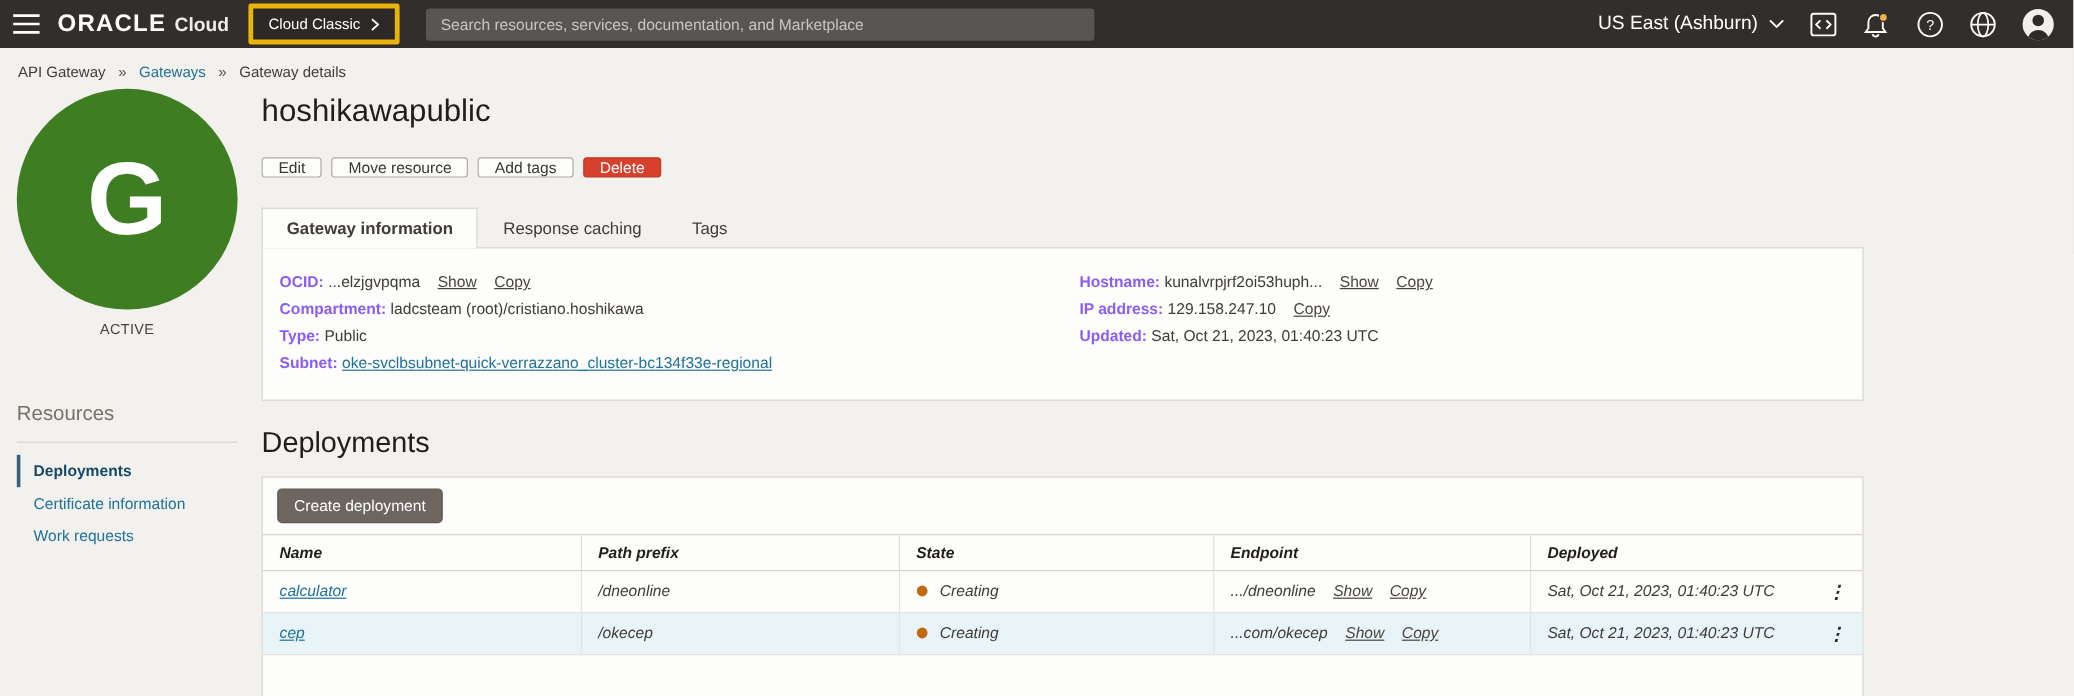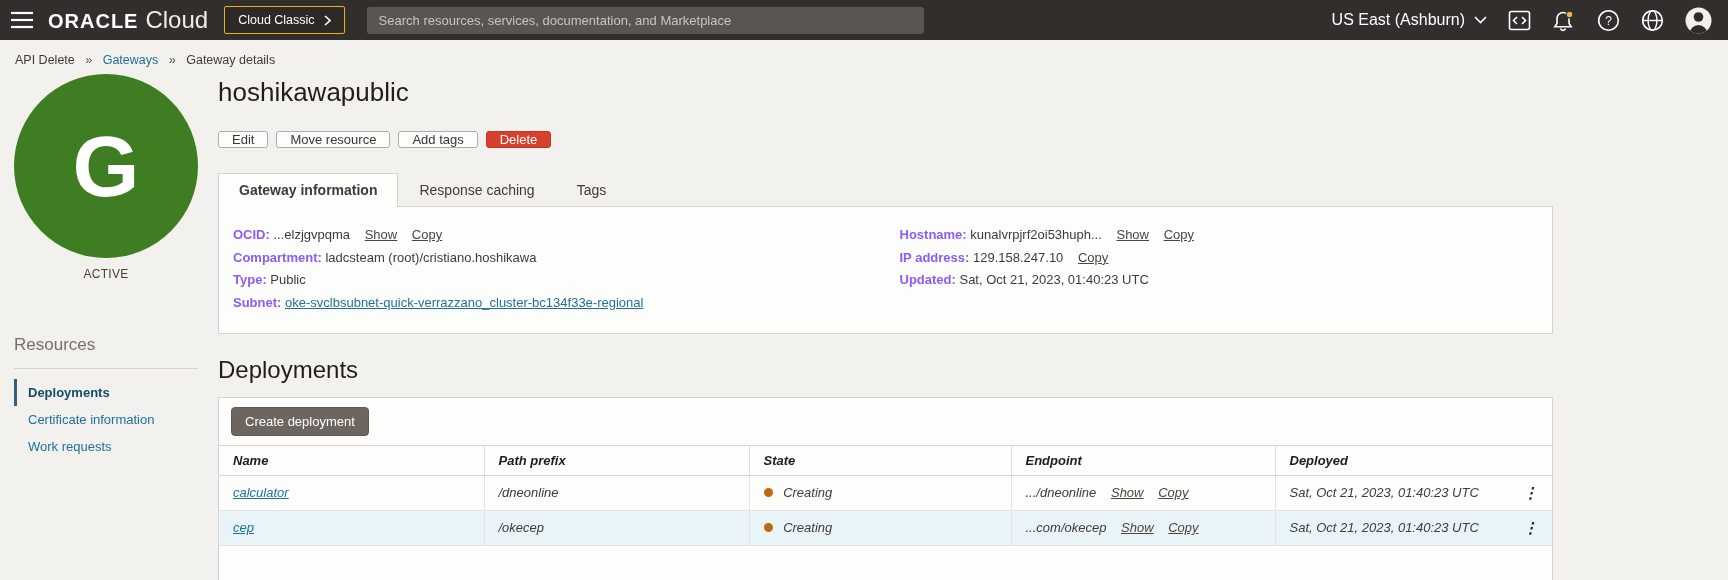--- a/index.html
+++ b/index.html
@@ -5,22 +5,22 @@
   * { margin:0; padding:0; box-sizing:border-box; }
   html,body { background:#e8e6e2; }
   body { font-family:"Liberation Sans", sans-serif; }
   .page { position:relative; width:1728px; height:580px; overflow:hidden; background:#f3f1ee; color:#3f3b37; }
 
   
   .topbar { height:40px; background:#322e2b; display:flex; align-items:center; padding:0 16px 0 8px; }
   .hamburger { margin:0 14px 0 2px; cursor:pointer; display:flex; }
   .brand { display:flex; align-items:baseline; gap:7px; margin-right:16px; cursor:pointer;justify-content:flex-end; }
   .brand .oracle { color:#fff; font-weight:bold; font-size:20px; letter-spacing:1px; }
-  .brand .cloud { color:#efedea; font-weight:400; font-size:24px; }
-  .cloud-classic { display:flex; align-items:center; gap:9px; background:#2c2926; border:1px solid #eab308; border-radius:2px; color:#fff; font-size:12.5px; padding:6px 13px; cursor:pointer; }
+  .brand .cloud { color:#efedea; font-weight:700; font-size:16px; }
+  .cloud-classic { display:flex; align-items:center; gap:9px; background:#2c2926; border:4px solid #eab308; border-radius:2px; color:#fff; font-size:12.5px; padding:6px 13px; cursor:pointer; }
   .searchbox { margin-left:22px; width:557px; }
   .searchbox input { width:100%; height:27px; background:#595552; border:none; border-radius:3px; color:#e8e5e2; font-size:13px; padding:0 12px; outline:none; }
   .searchbox input::placeholder { color:#c9c5c1; }
   .topbar-right { margin-left:auto; display:flex; align-items:center; gap:21px; }
   .region { display:flex; align-items:center; gap:9px; color:#fff; font-size:16px; cursor:pointer; }
   .tb-icon { display:flex; align-items:center; cursor:pointer; }
 
   
   .breadcrumb { padding:13px 0 0 15px; height:28px; font-size:12.5px; color:#3f3b37; }
   .crumb-sep { color:#5a554f; margin:0 7px; }
@@ -146,21 +146,21 @@
             <g clip-path="url(#avclip)">
               <circle cx="13.5" cy="10" r="4.8" fill="#2f2b28"></circle>
               <path d="M4.5 27 a9 9 0 0 1 18 0 z" fill="#2f2b28"></path>
             </g>
           </svg>
       </span>
     </div>
   </header>
 
   <nav class="breadcrumb">
-    <span>API Delete</span>
+    <span>API Gateway</span>
     <span class="crumb-sep">»</span>
     <span class="crumb-link">Gateways</span>
     <span class="crumb-sep">»</span>
     <span>Gateway details</span>
   </nav>
 
   <div class="body">
 
     <aside class="left-col">
       <div class="avatar">

